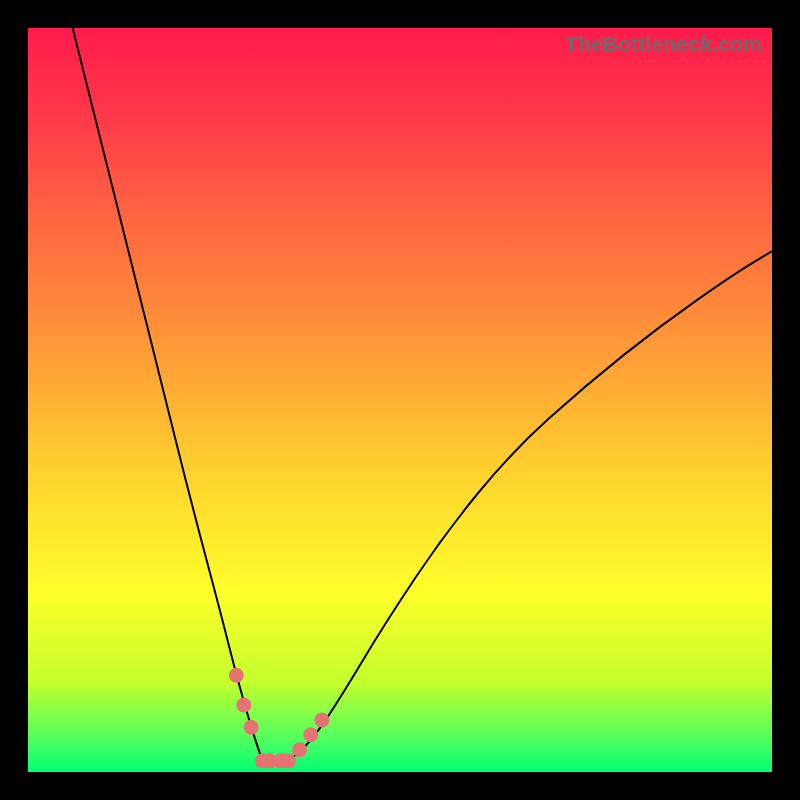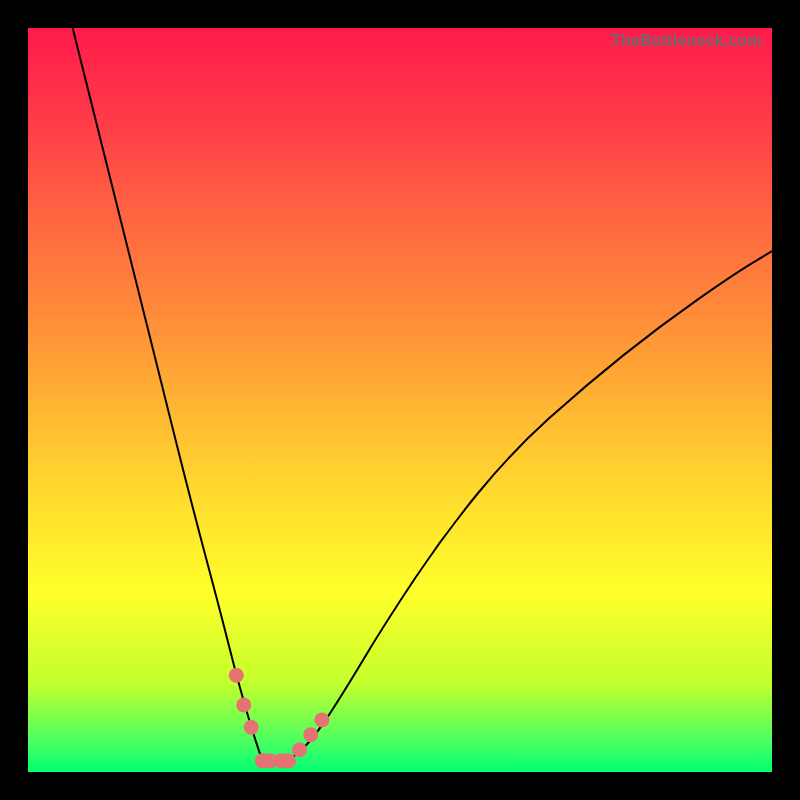--- a/index.html
+++ b/index.html
@@ -33,21 +33,21 @@
       #ffff2a 76%,
       #c3ff2d 88%,
       #4aff62 96%,
       #00ff74 100%
     );
   }
   .watermark {
     position: absolute;
     top: 4px;
     right: 10px;
-    font-size: 16px;
+    font-size: 21px;
     font-weight: 600;
     color: #6b6b6b;
     letter-spacing: 0.2px;
     user-select: none;
   }
   svg.curves {
     position: absolute;
     left: 0;
     top: 0;
     width: 744px;

